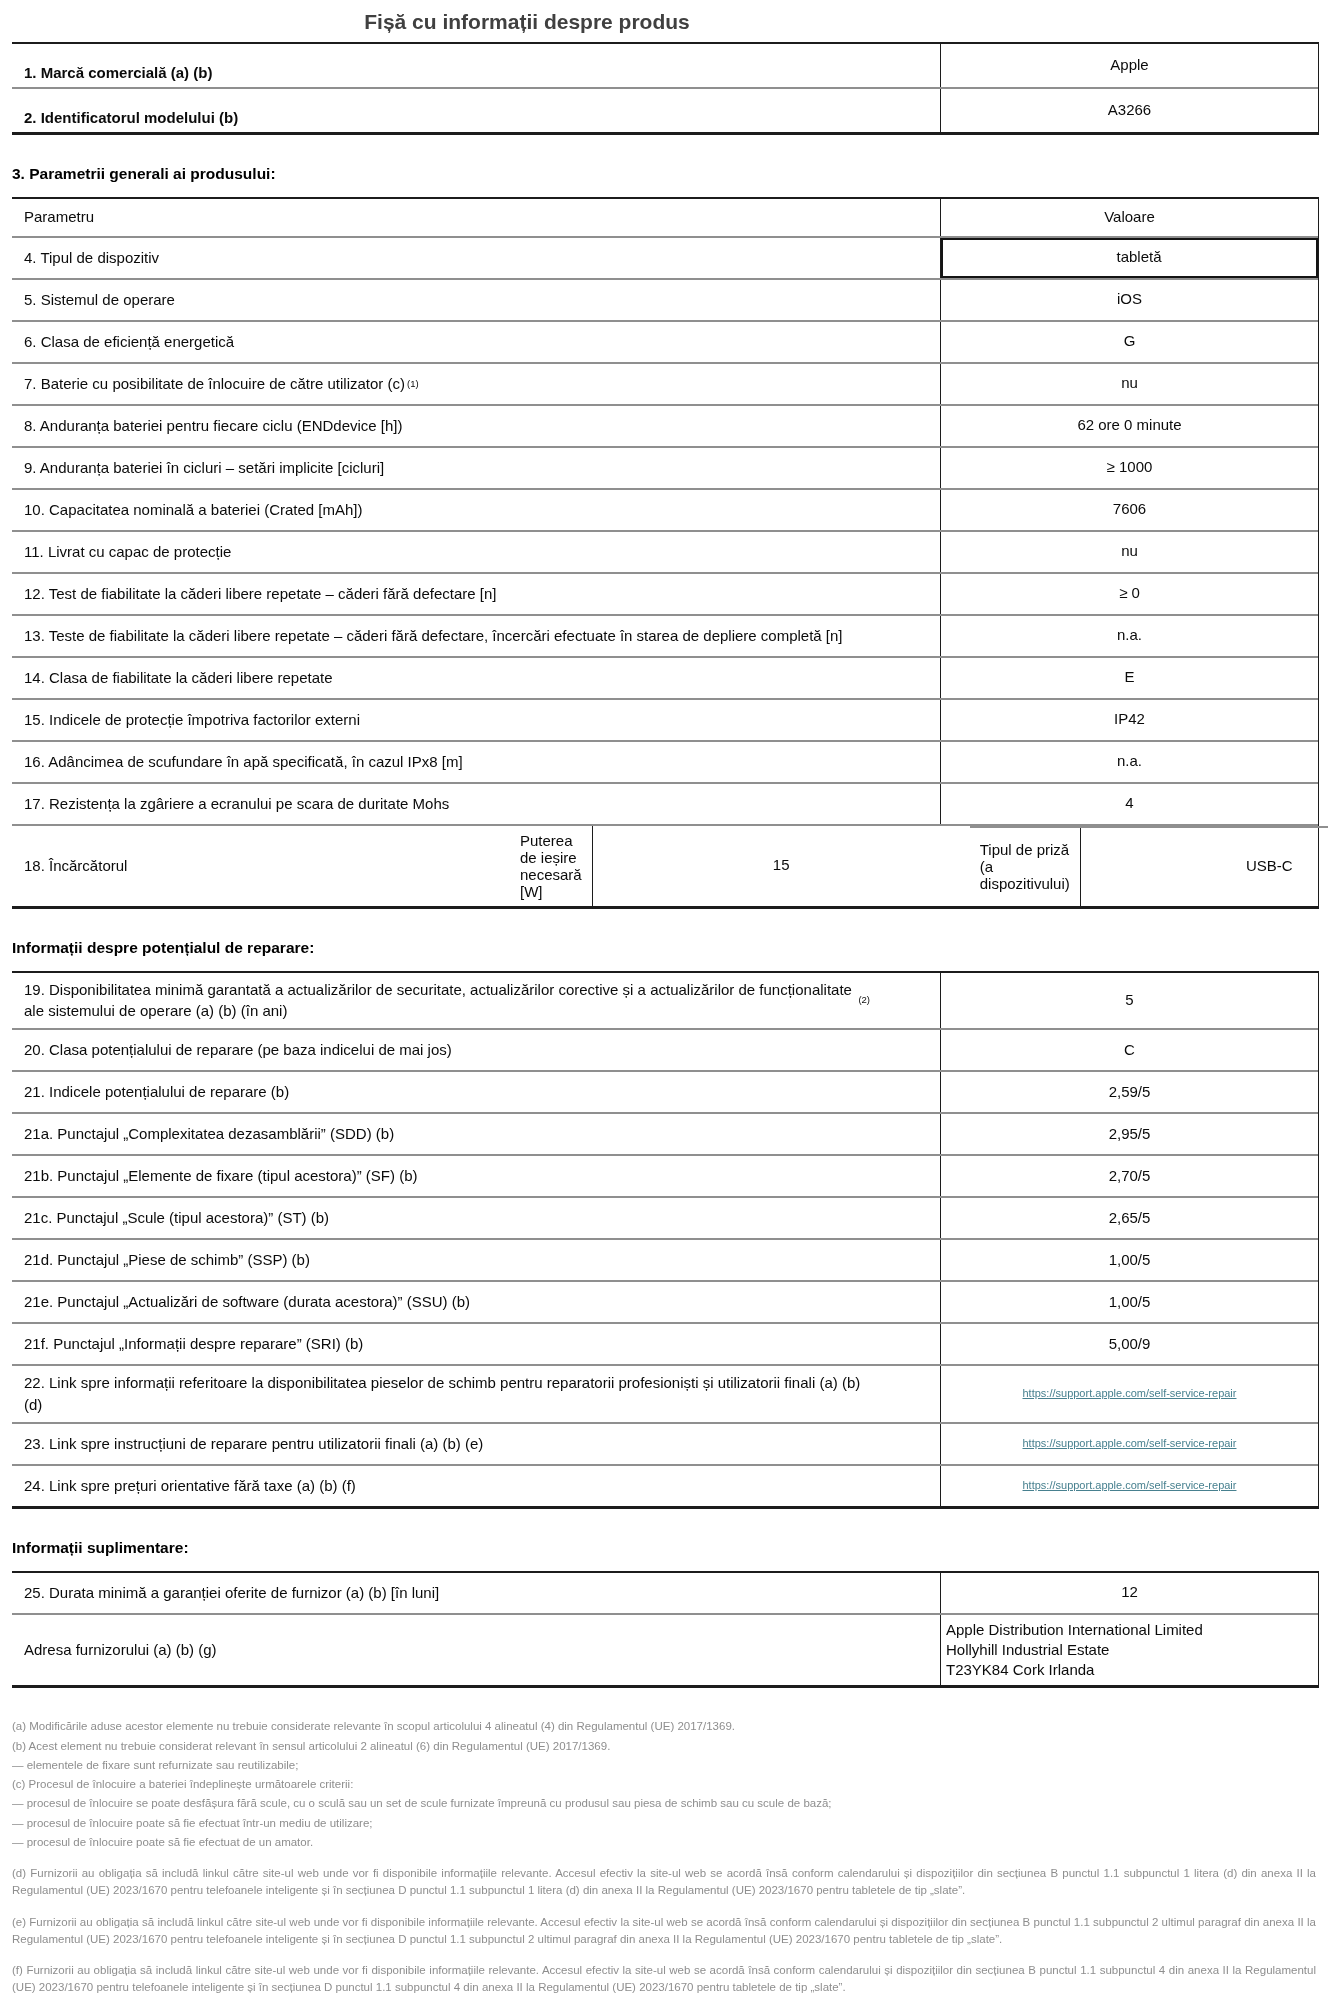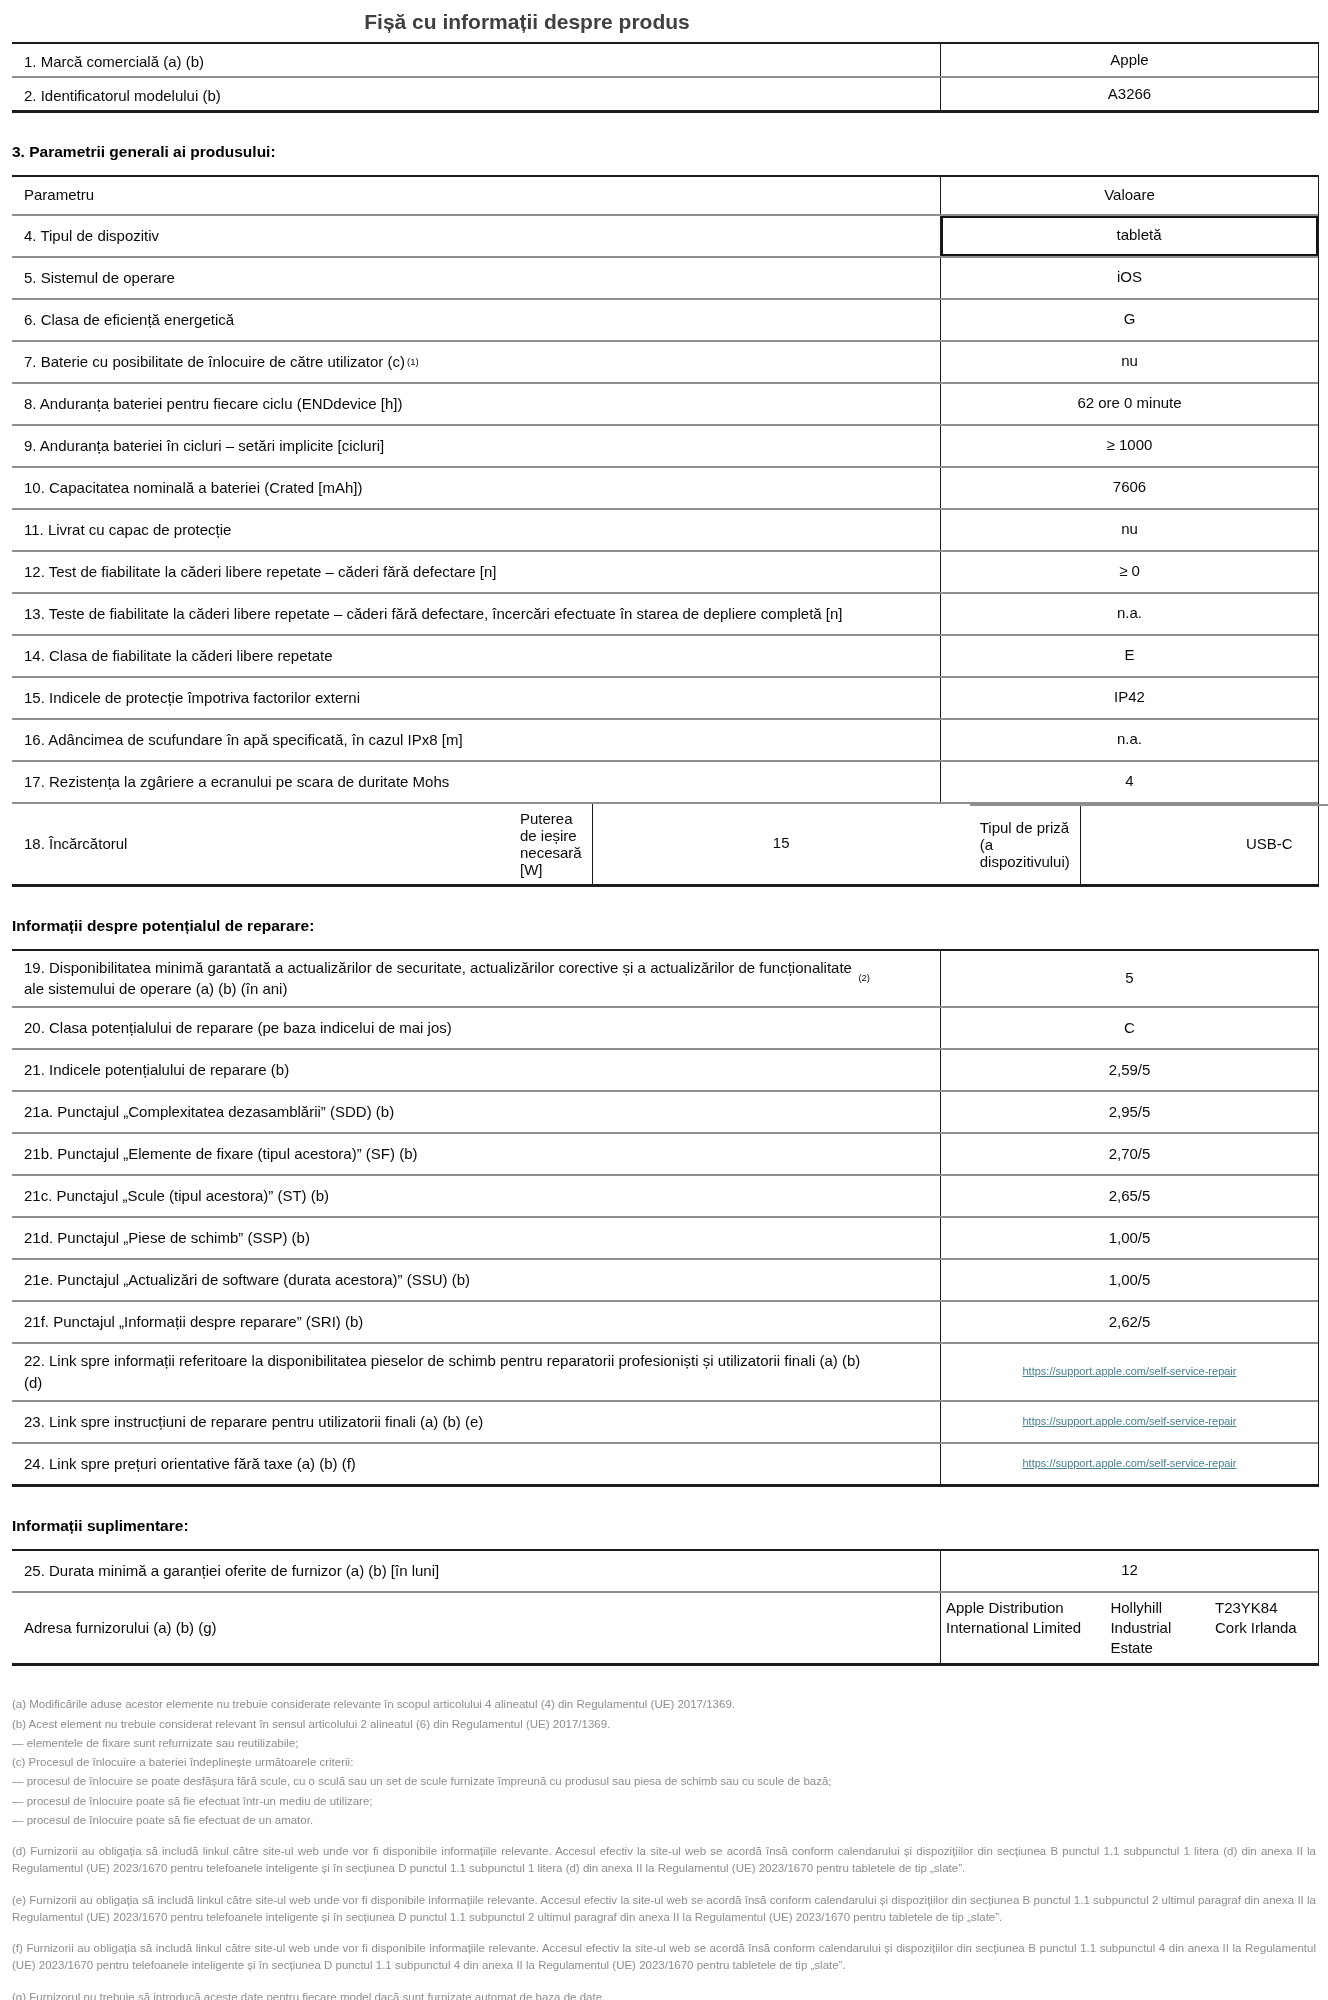--- a/index.html
+++ b/index.html
@@ -7,25 +7,25 @@
   .page{width:1328px;min-height:2000px;box-sizing:border-box;padding:8px 12px 12px 12px;}
   .title{width:1030px;text-align:center;font-weight:bold;font-size:21px;margin:2px 0 8px 0;color:#404040;}
   .section-heading{font-weight:bold;font-size:15.5px;margin:30px 0 14px 0;color:#000;}
   .table{border-top:2px solid #1c1c1c;border-bottom:3px solid #1c1c1c;border-right:1px solid #1c1c1c;width:1306px;}
   .row{display:flex;align-items:stretch;min-height:40px;}
   .row + .row{border-top:2px solid #8f8f8f;}
   .header-row{min-height:37px;}
   .compact .row{min-height:27px;}
   .cell{display:flex;align-items:center;box-sizing:border-box;}
   .label-cell{flex:1 1 auto;padding:6px 70px 6px 12px;border-right:1px solid #1c1c1c;font-size:15px;line-height:1.45;}
-  .compact .label-cell{padding-top:7px;padding-bottom:3px;}
+  .compact .label-cell{padding-top:18px;padding-bottom:3px;font-weight:bold;}
   .label-cell sup{font-size:9.5px;margin-left:2px;}
   .value-cell{flex:0 0 377px;justify-content:center;text-align:center;font-size:15px;padding:5px 8px;line-height:1.35;}
   .value-cell.boxed{border:2.5px solid #141414;padding-left:27px;}
-  .value-cell.left{flex-direction:row;align-items:flex-start;justify-content:center;text-align:left;padding-left:5px;}
+  .value-cell.left{flex-direction:column;align-items:flex-start;justify-content:center;text-align:left;padding-left:5px;}
   .label-narrow{flex:0 0 498px;border-right:none;}
   .subcol{flex:1 1 auto;display:flex;}
   .subrow{display:flex;flex:1 1 auto;min-height:40px;}
   .subrow + .subrow{border-top:2px solid #8f8f8f;}
   .sublabel-cell{flex:1 1 auto;display:flex;align-items:center;border-right:1px solid #1c1c1c;padding:6px 10px;font-size:15px;}
   .link{color:var(--link,#47808f);text-decoration:underline;font-size:11px;cursor:pointer;}
   .footnotes{margin-top:30px;}
   .footnote{color:var(--muted,#8e8e8e);font-size:11.5px;line-height:1.5;margin:0 0 2px 0;text-align:justify;}
   .footnote.gap{margin-top:14px;}
 </style>
@@ -204,21 +204,21 @@
         <div class="row">
           <div class="cell label-cell">
             <span>21e. Punctajul „Actualizări de software (durata acestora)” (SSU) (b)</span>
           </div>
           <div class="cell value-cell">1,00/5</div>
         </div>
         <div class="row">
           <div class="cell label-cell">
             <span>21f. Punctajul „Informații despre reparare” (SRI) (b)</span>
           </div>
-          <div class="cell value-cell">2,62/5</div>
+          <div class="cell value-cell">5,00/9</div>
         </div>
         <div class="row">
           <div class="cell label-cell">
             <span>22. Link spre informații referitoare la disponibilitatea pieselor de schimb pentru reparatorii profesioniști și utilizatorii finali (a) (b) (d)</span>
           </div>
           <div class="cell value-cell">
             <span class="link">https://support.apple.com/self-service-repair</span>
           </div>
         </div>
         <div class="row">

